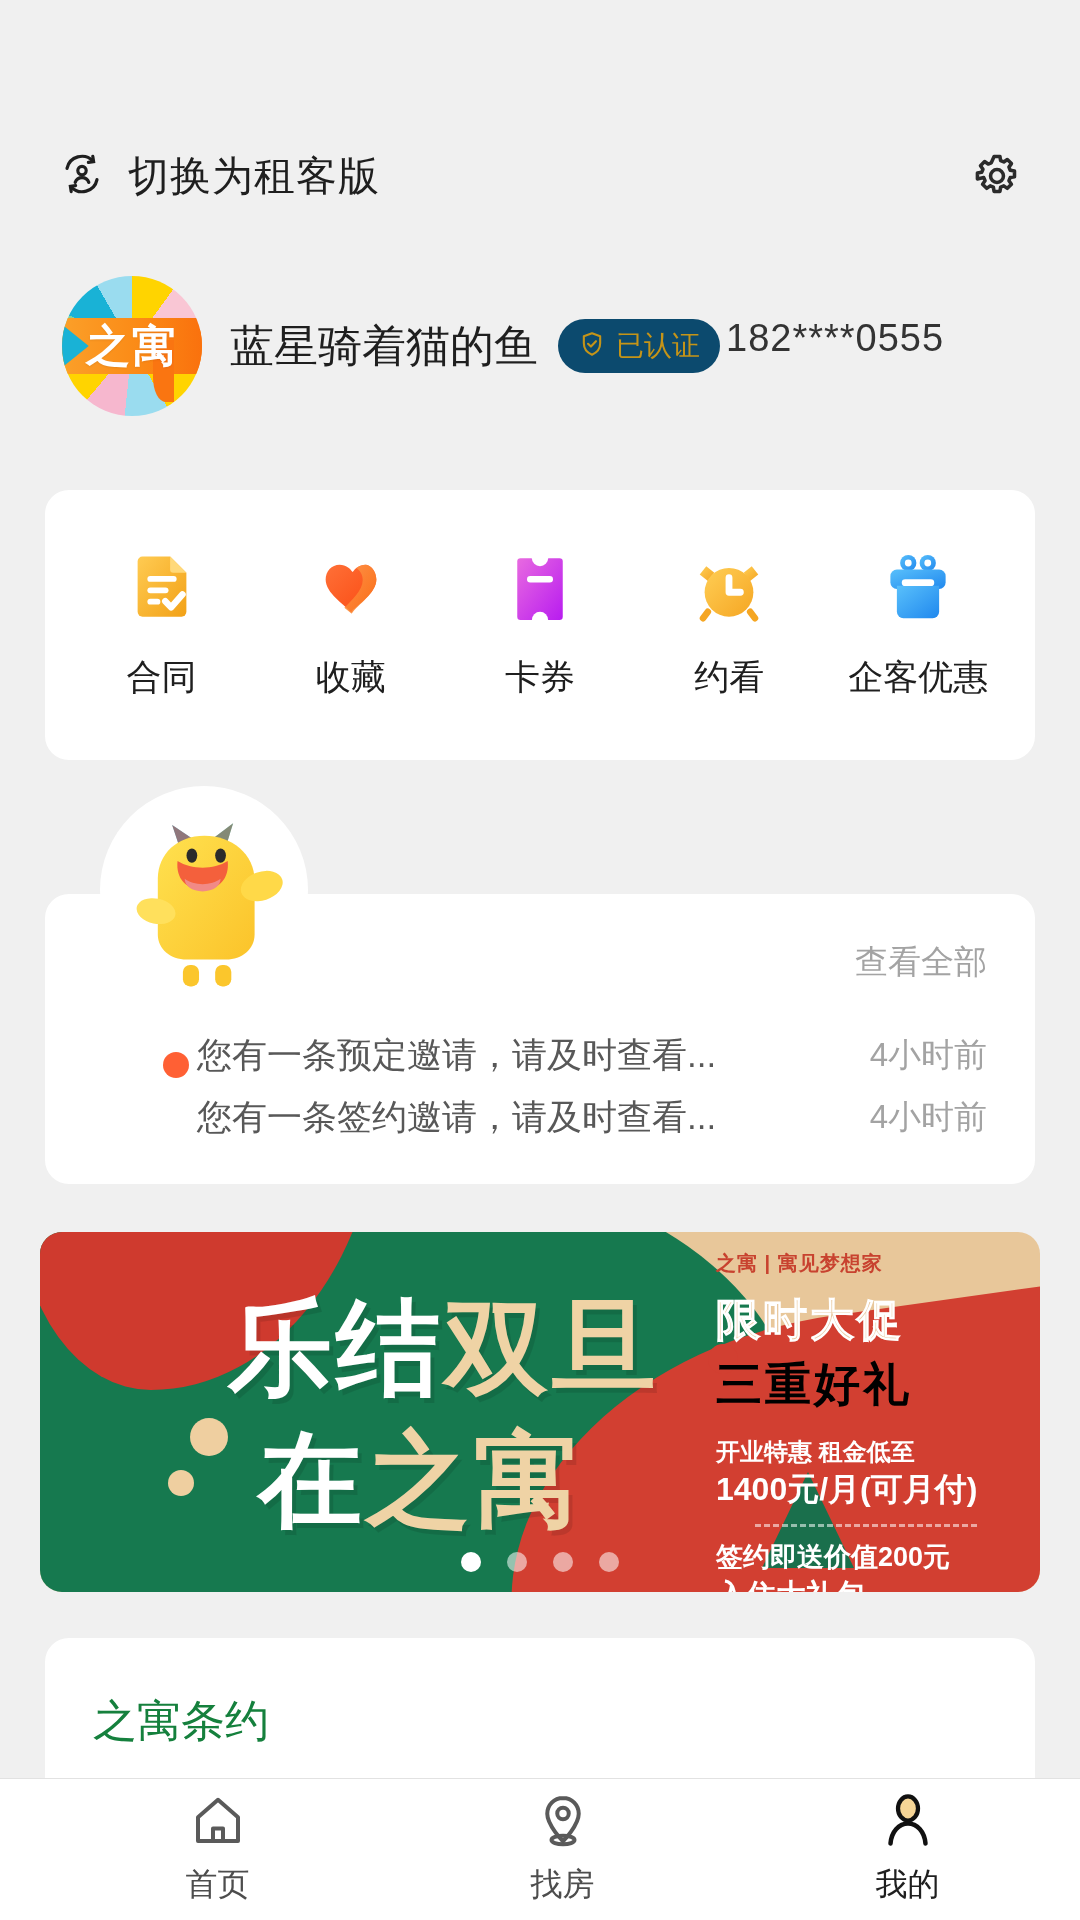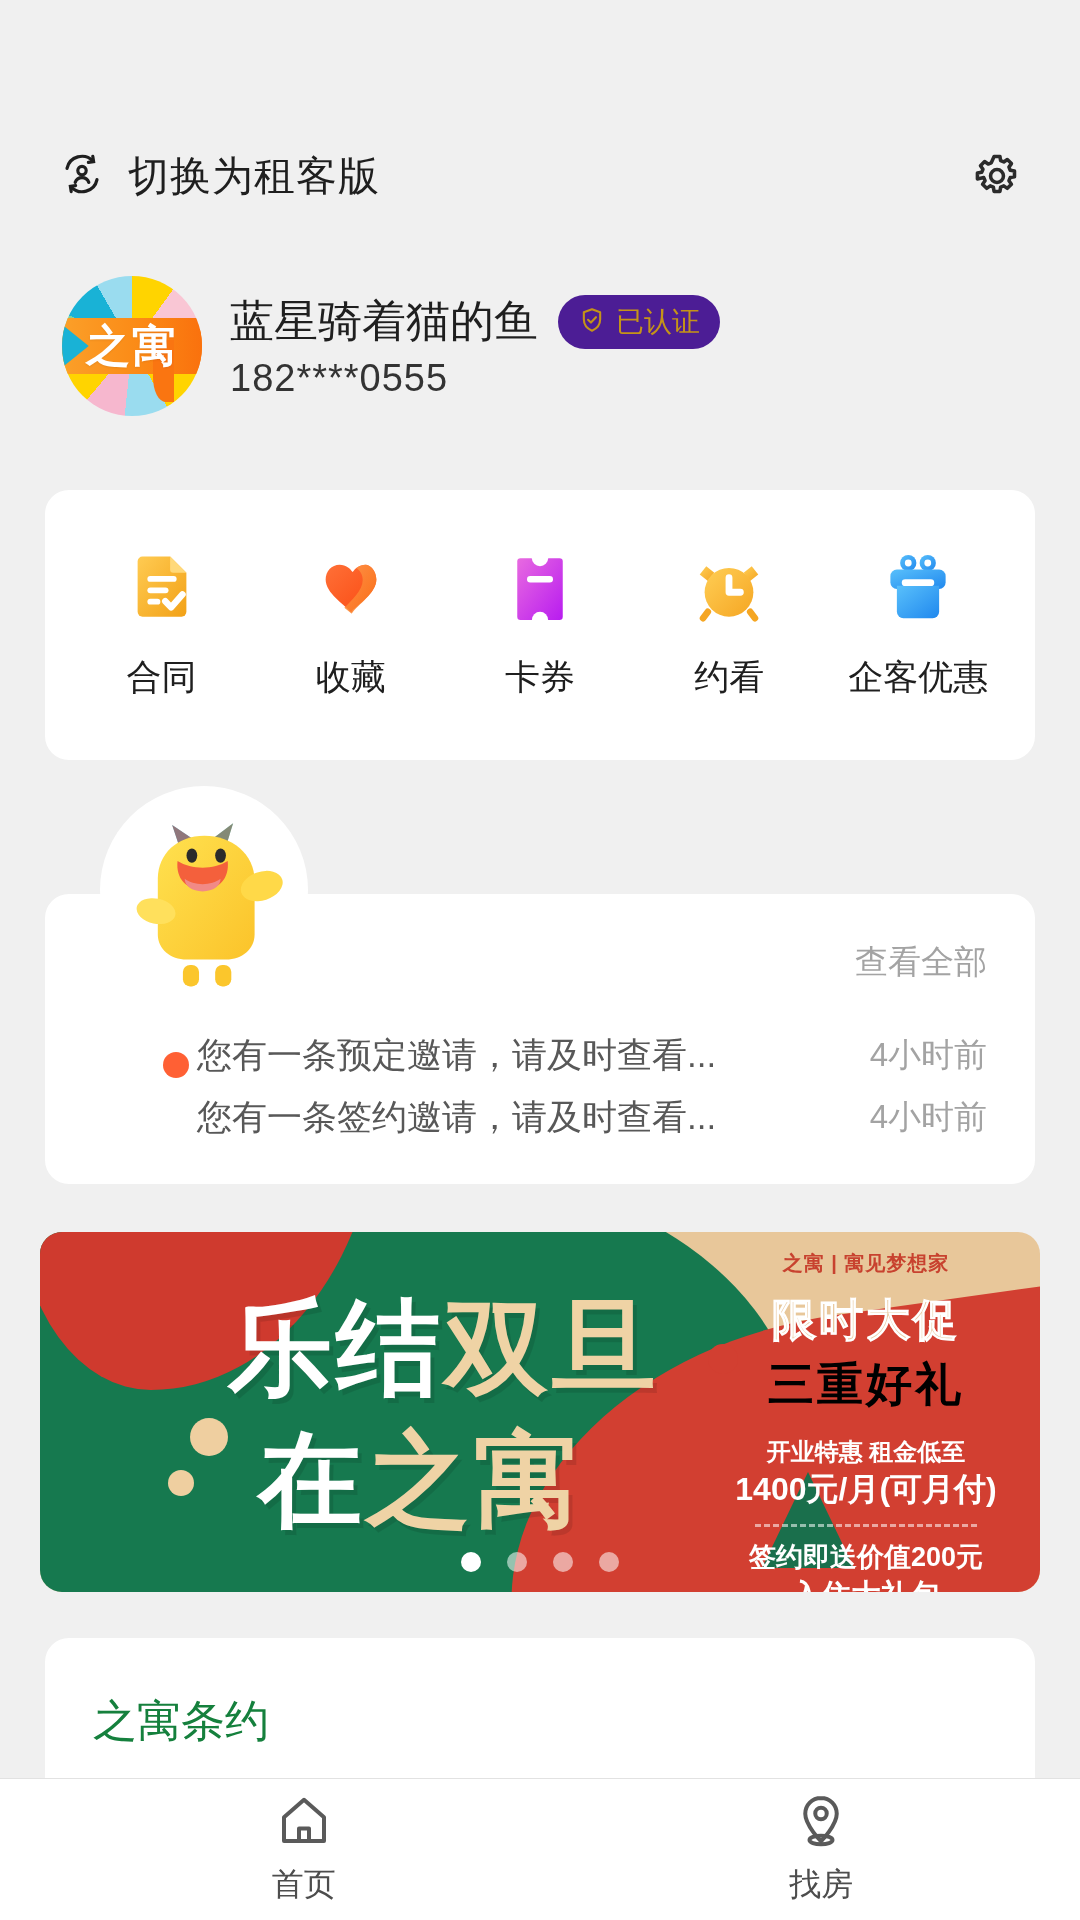--- a/index.html
+++ b/index.html
@@ -51,26 +51,26 @@
     position:absolute; left:0; top:0; width:100%; height:100%;
     display:flex; align-items:center; justify-content:center;
     color:#fff; font-size:44px; font-weight:bold; letter-spacing:2px;
     font-family:"Liberation Sans","DejaVu Sans",sans-serif;
     text-shadow:0 1px 2px rgba(0,0,0,.08);
   }
   .avatar .hook {
     position:absolute; right:20%; top:46%; width:15%; height:44%;
     background:#FA7511; border-bottom-left-radius:60% 40%;
   }
-  .profile-info { display:flex; flex-direction:column; gap:6px; }
+  .profile-info { display:flex; gap:6px; }
   .name-row { display:flex; align-items:center; gap:20px; }
   .user-name { font-size:44px; color:#1f1f1f; }
   .verify-badge {
     display:flex; align-items:center; gap:10px;
-    background:#4c1d95; border-radius:30px; padding:8px 20px;
+    background:#0c4a6e; border-radius:30px; padding:8px 20px;
   }
   .verify-text { font-size:28px; color:#C59418; }
   .phone { font-size:38px; color:#333; letter-spacing:1px; }
 
   
   .card {
     position:absolute; background:#fff; border-radius:24px;
   }
   .quick-card { top:490px; left:45px; width:990px; height:270px; }
   .quick-row {
@@ -138,21 +138,21 @@
   }
   .banner-title2 .tan { color:#EFD3A5; }
   .banner-dot-a { position:absolute; left:150px; top:186px; width:38px; height:38px; border-radius:50%; background:#EFCFA0; }
   .banner-dot-b { position:absolute; left:128px; top:238px; width:26px; height:26px; border-radius:50%; background:#EFCFA0; }
   .banner-dot-c { position:absolute; left:668px; top:112px; width:30px; height:30px; border-radius:50%; background:#D23F31; }
   .tree {
     position:absolute; right:186px; bottom:24px; width:0; height:0;
     border-left:46px solid transparent; border-right:46px solid transparent;
     border-bottom:96px solid #1A6F4C;
   }
-  .promo { position:absolute; right:24px; top:18px; width:300px; text-align:center; }
+  .promo { position:absolute; right:24px; top:18px; width:300px; }
   .promo-brand { font-size:20px; color:#C8422F; font-weight:bold; letter-spacing:1px; }
   .promo-h1 { font-size:44px; font-weight:bold; color:#E9C9A0; margin-top:14px; letter-spacing:3px; -webkit-text-stroke:1px #fff; }
   .promo-h2 { font-size:46px; font-weight:bold; color:#000000; letter-spacing:3px; margin-top:4px; }
   .promo-s1 { font-size:24px; color:#fff; font-weight:bold; margin-top:20px; }
   .promo-s2 { font-size:32px; color:#fff; font-weight:bold; }
   .promo-sep { width:74%; height:0; border-top:3px dashed rgba(255,255,255,.55); margin:12px auto; }
   .promo-s3 { font-size:27px; color:#fff; font-weight:bold; }
   .promo-s4 { font-size:30px; color:#fff; font-weight:bold; }
   .banner-dots {
     position:absolute; left:0; right:0; bottom:20px;
@@ -425,15 +425,24 @@
     <div class="tab">
       <span class="tab-icon">
         <svg width="60" height="60" viewBox="0 0 24 24" fill="none" stroke="#5a5a5a" stroke-width="1.6" stroke-linejoin="round">
           <path d="M12 2.8c-3.6 0-6.3 2.8-6.3 6.3 0 4.6 6.3 11 6.3 11s6.3-6.4 6.3-11c0-3.5-2.7-6.3-6.3-6.3z"></path>
           <circle cx="12" cy="9" r="2.3"></circle>
           <ellipse cx="12" cy="19.6" rx="4.6" ry="1.7"></ellipse>
         </svg>
       </span>
       <span class="tab-label">找房</span>
     </div>
+    <div class="tab active">
+      <span class="tab-icon">
+        <svg width="60" height="60" viewBox="0 0 24 24">
+          <ellipse cx="12" cy="7" rx="4" ry="4.8" fill="#F6D596" stroke="#111" stroke-width="1.7"></ellipse>
+          <path d="M5 21c.4-4.8 3.4-8 7-8s6.6 3.2 7 8" fill="none" stroke="#111" stroke-width="1.8" stroke-linecap="round"></path>
+        </svg>
+      </span>
+      <span class="tab-label">我的</span>
+    </div>
   </div>
 
 </div>
 
 </body></html>

